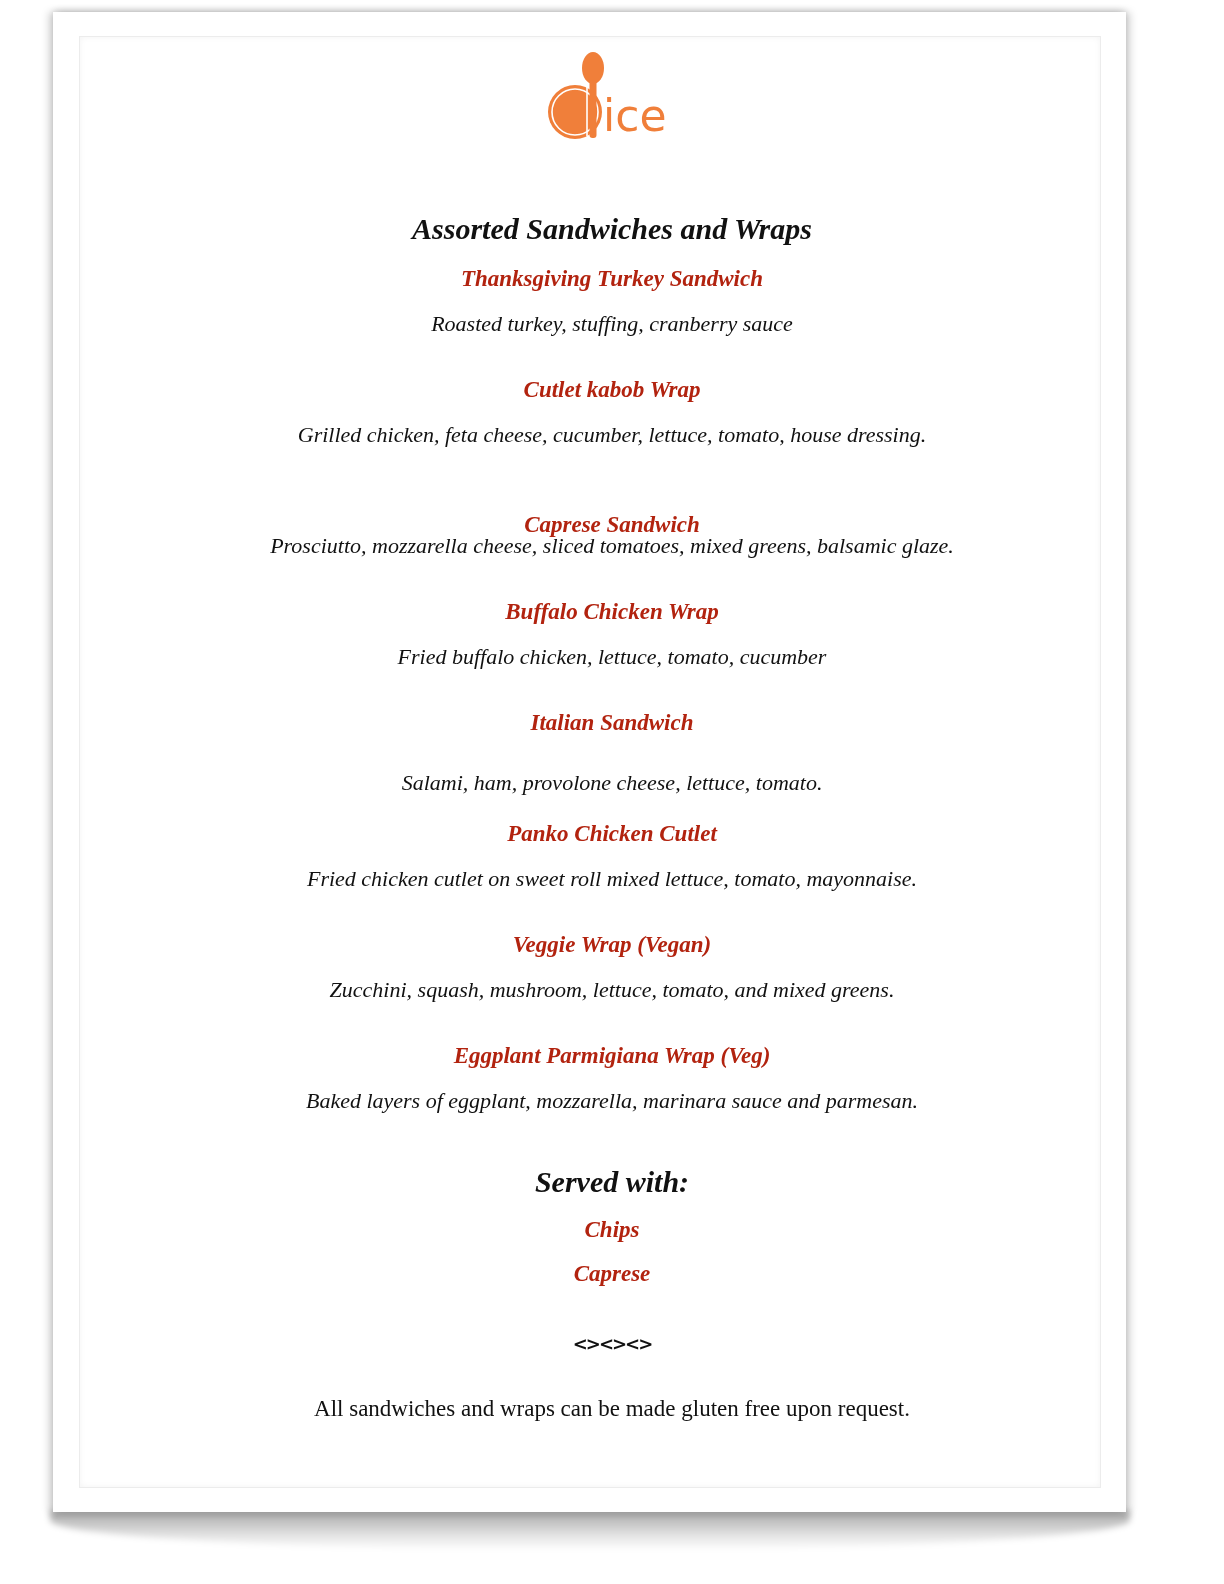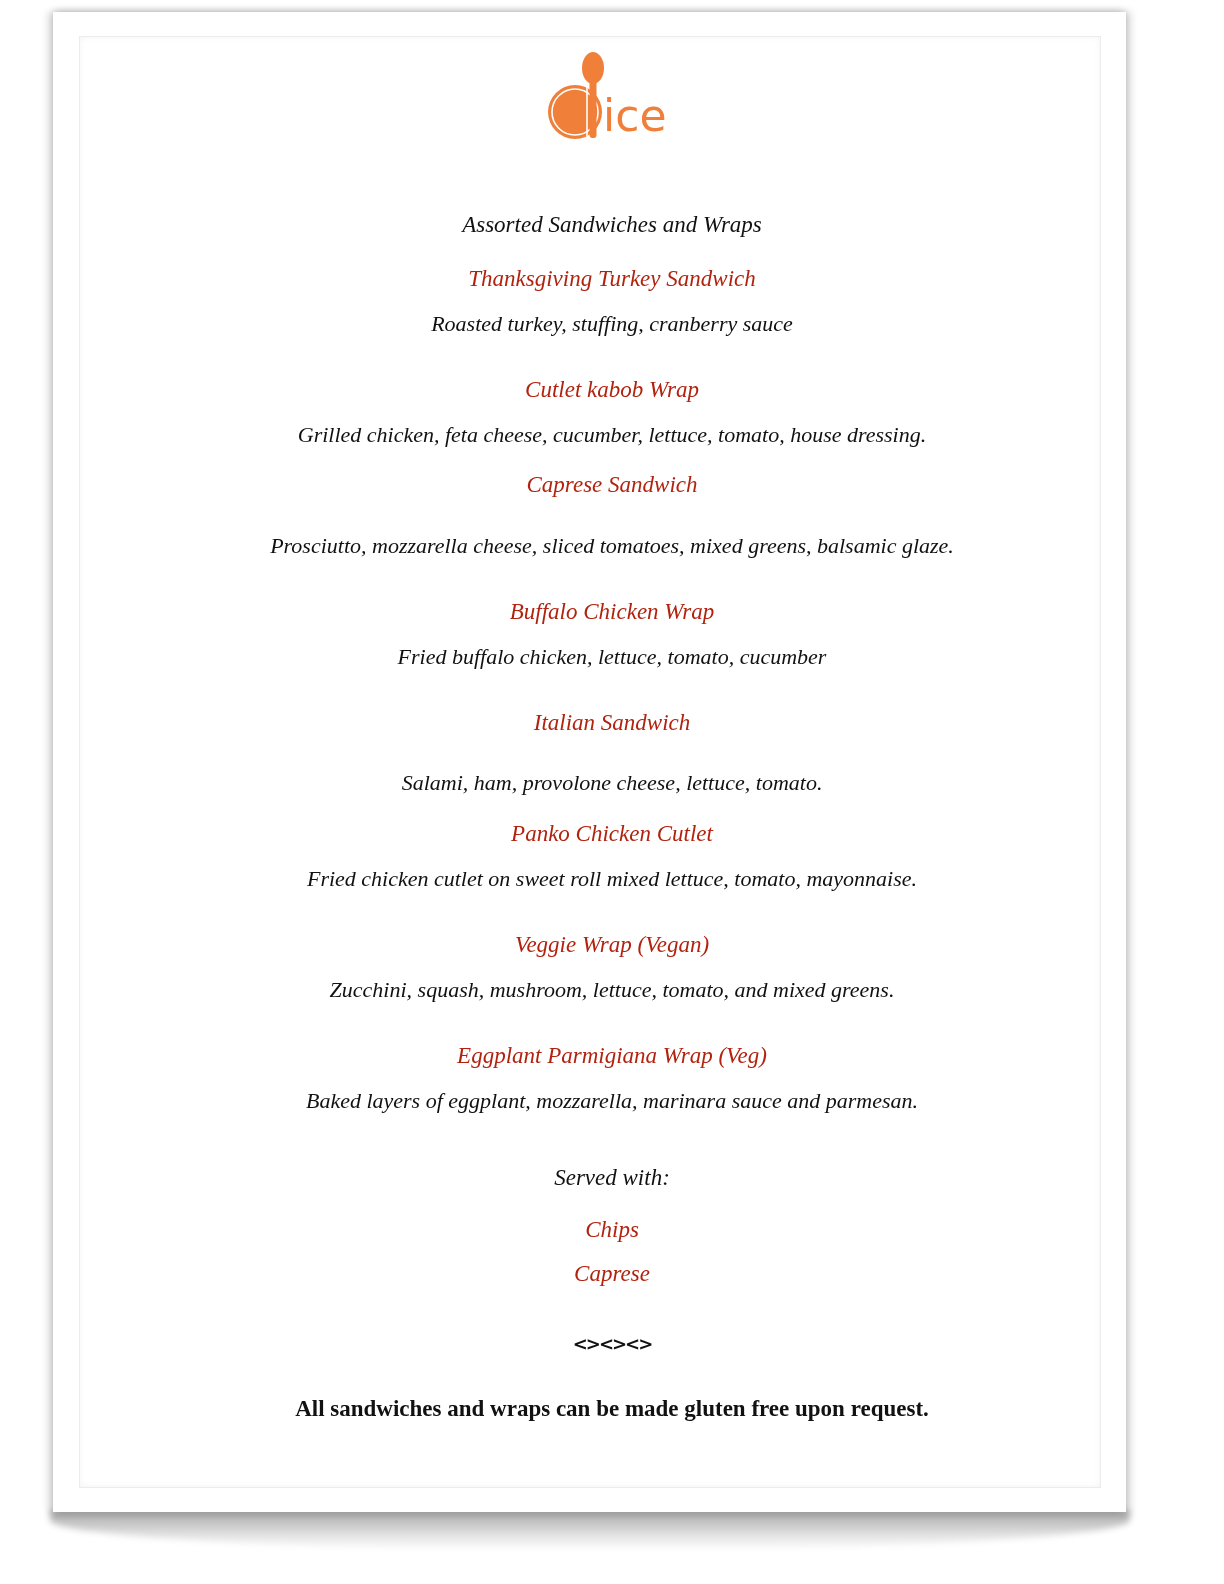--- a/index.html
+++ b/index.html
@@ -43,40 +43,40 @@
     text-align: center;
   }
   .line {
     position: absolute;
     left: 0; width: 1224px;
     text-align: center;
     white-space: nowrap;
   }
   .heading {
     font-family: "Liberation Serif", "DejaVu Serif", serif;
-    font-style: italic; font-weight: normal;
-    font-size: 23px; color: #111;
+    font-style: italic; font-weight: bold;
+    font-size: 30px; color: #111;
   }
   .item-name {
     font-family: "Liberation Serif", "DejaVu Serif", serif;
-    font-style: italic; font-weight: normal;
+    font-style: italic; font-weight: bold;
     font-size: 23px; color: #b2230f;
   }
   .item-desc {
     font-family: "Liberation Serif", "DejaVu Serif", serif;
     font-style: italic;
     font-size: 22px; color: #111;
   }
   .divider {
     font-family: "DejaVu Sans", sans-serif;
     font-weight: bold; font-size: 18px; color: #111; letter-spacing: -2px;
   }
   .note {
     font-family: "Liberation Serif", "DejaVu Serif", serif;
-    font-weight: bold; font-size: 23px; color: #111;
+    font-weight: normal; font-size: 23px; color: #111;
   }
 </style>
 </head>
 <body>
 
 <div class="page-shadow-bottom"></div>
 <div class="page">
   <div class="inner"></div>
 </div>
 
@@ -94,21 +94,21 @@
 
 <div class="content">
   <div class="line heading" style="top:212px">Assorted Sandwiches and Wraps</div>
 
   <div class="line item-name" style="top:266px">Thanksgiving Turkey Sandwich</div>
   <div class="line item-desc" style="top:311px">Roasted turkey, stuffing, cranberry sauce</div>
 
   <div class="line item-name" style="top:377px">Cutlet kabob Wrap</div>
   <div class="line item-desc" style="top:422px">Grilled chicken, feta cheese, cucumber, lettuce, tomato, house dressing.</div>
 
-  <div class="line item-name" style="top:472px">Caprese Sandwich</div>
+  <div class="line item-name" style="top:512px">Caprese Sandwich</div>
   <div class="line item-desc" style="top:533px">Prosciutto, mozzarella cheese, sliced tomatoes, mixed greens, balsamic glaze.</div>
 
   <div class="line item-name" style="top:599px">Buffalo Chicken Wrap</div>
   <div class="line item-desc" style="top:644px">Fried buffalo chicken, lettuce, tomato, cucumber</div>
 
   <div class="line item-name" style="top:710px">Italian Sandwich</div>
   <div class="line item-desc" style="top:770px">Salami, ham, provolone cheese, lettuce, tomato.</div>
 
   <div class="line item-name" style="top:821px">Panko Chicken Cutlet</div>
   <div class="line item-desc" style="top:866px">Fried chicken cutlet on sweet roll mixed lettuce, tomato, mayonnaise.</div>

